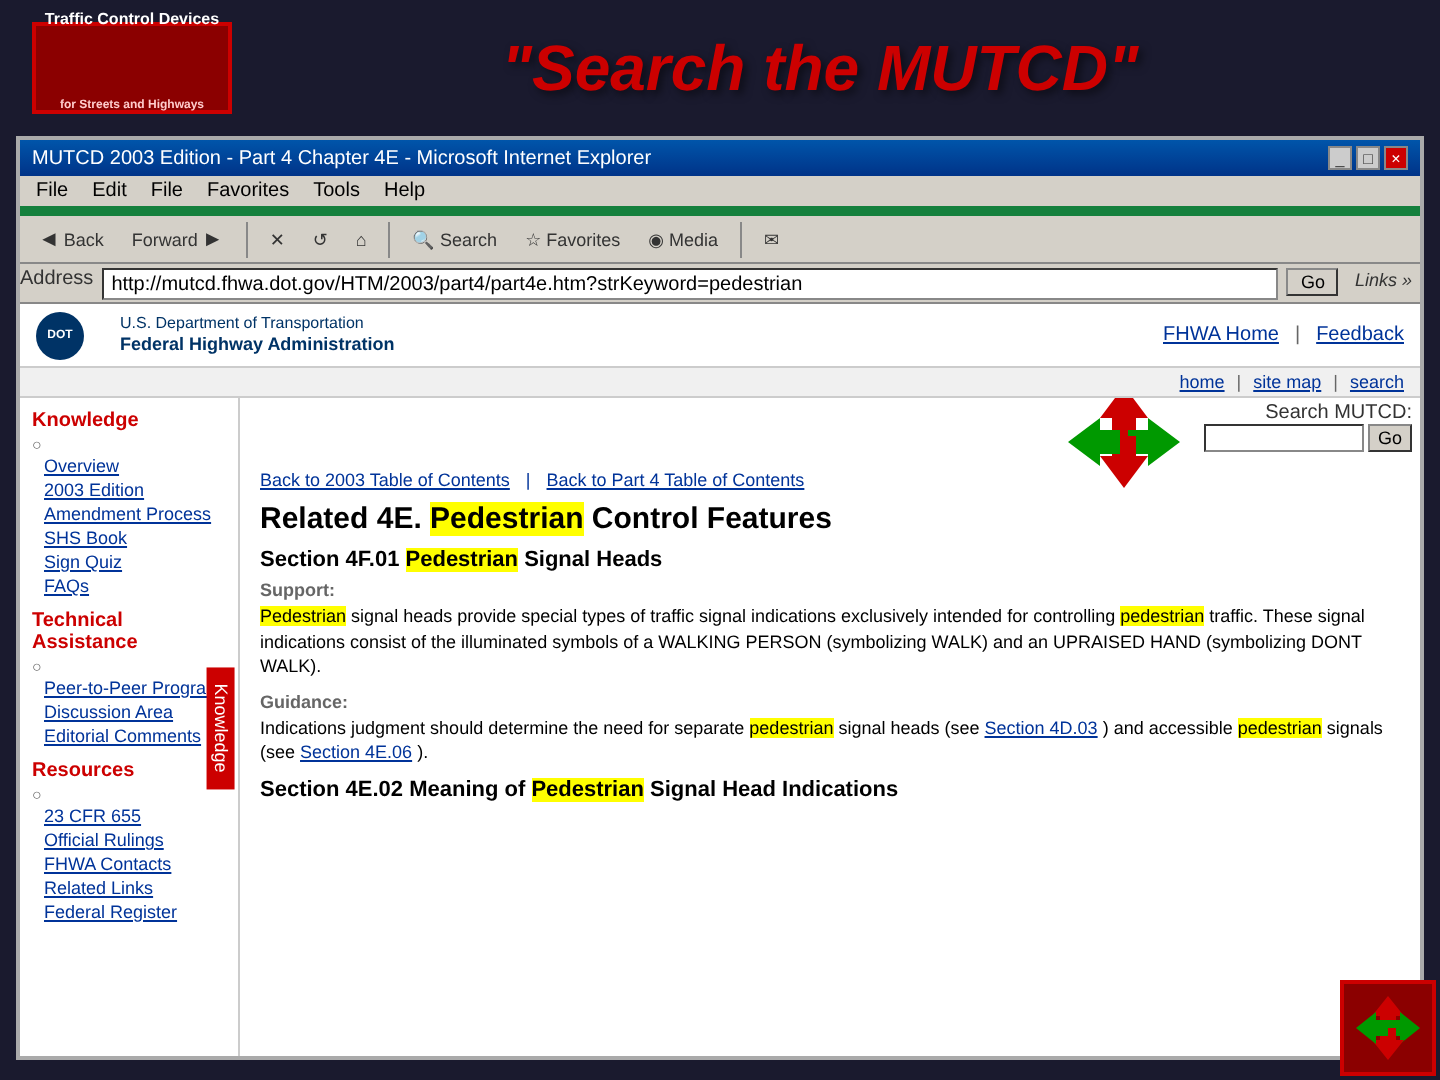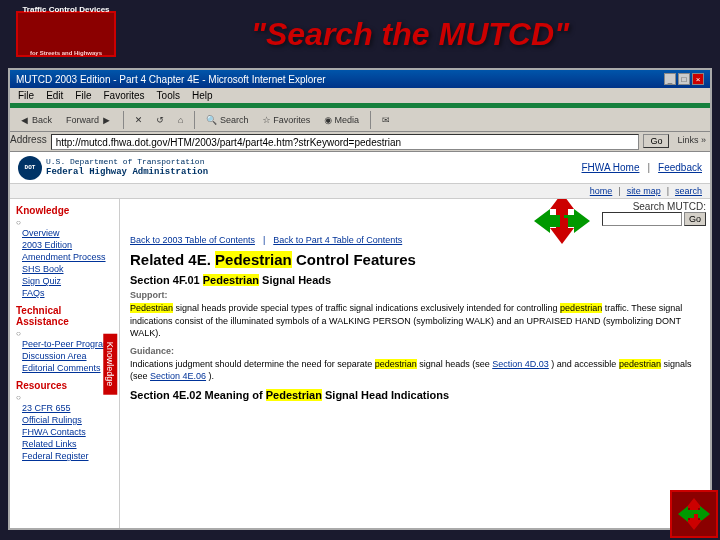--- a/index.html
+++ b/index.html
@@ -145,20 +145,21 @@
       font-size: 9px;
       padding: 1px 6px;
       background: #d4d0c8;
       border: 1px outset #888;
       cursor: pointer;
     }
     .links-btn {
       font-size: 9px;
       padding: 1px 4px;
       color: #333;
+      font-style: italic;
     }
 
     
     .page-content {
       background: white;
       height: 376px;
       overflow: hidden;
       display: flex;
       flex-direction: column;
     }
@@ -168,22 +169,21 @@
       display: flex;
       background: white;
       border-bottom: 1px solid #ccc;
       padding: 2px 8px;
       align-items: center;
       height: 32px;
     }
     .fhwa-logo {
       display: flex;
       align-items: center;
-      gap: 4px;
-      font-family: Liberation Mono, monospace;
+      gap: 18px;
     }
     .fhwa-logo-icon {
       width: 24px;
       height: 24px;
       background: #003366;
       border-radius: 50%;
       display: flex;
       align-items: center;
       justify-content: center;
       color: white;

